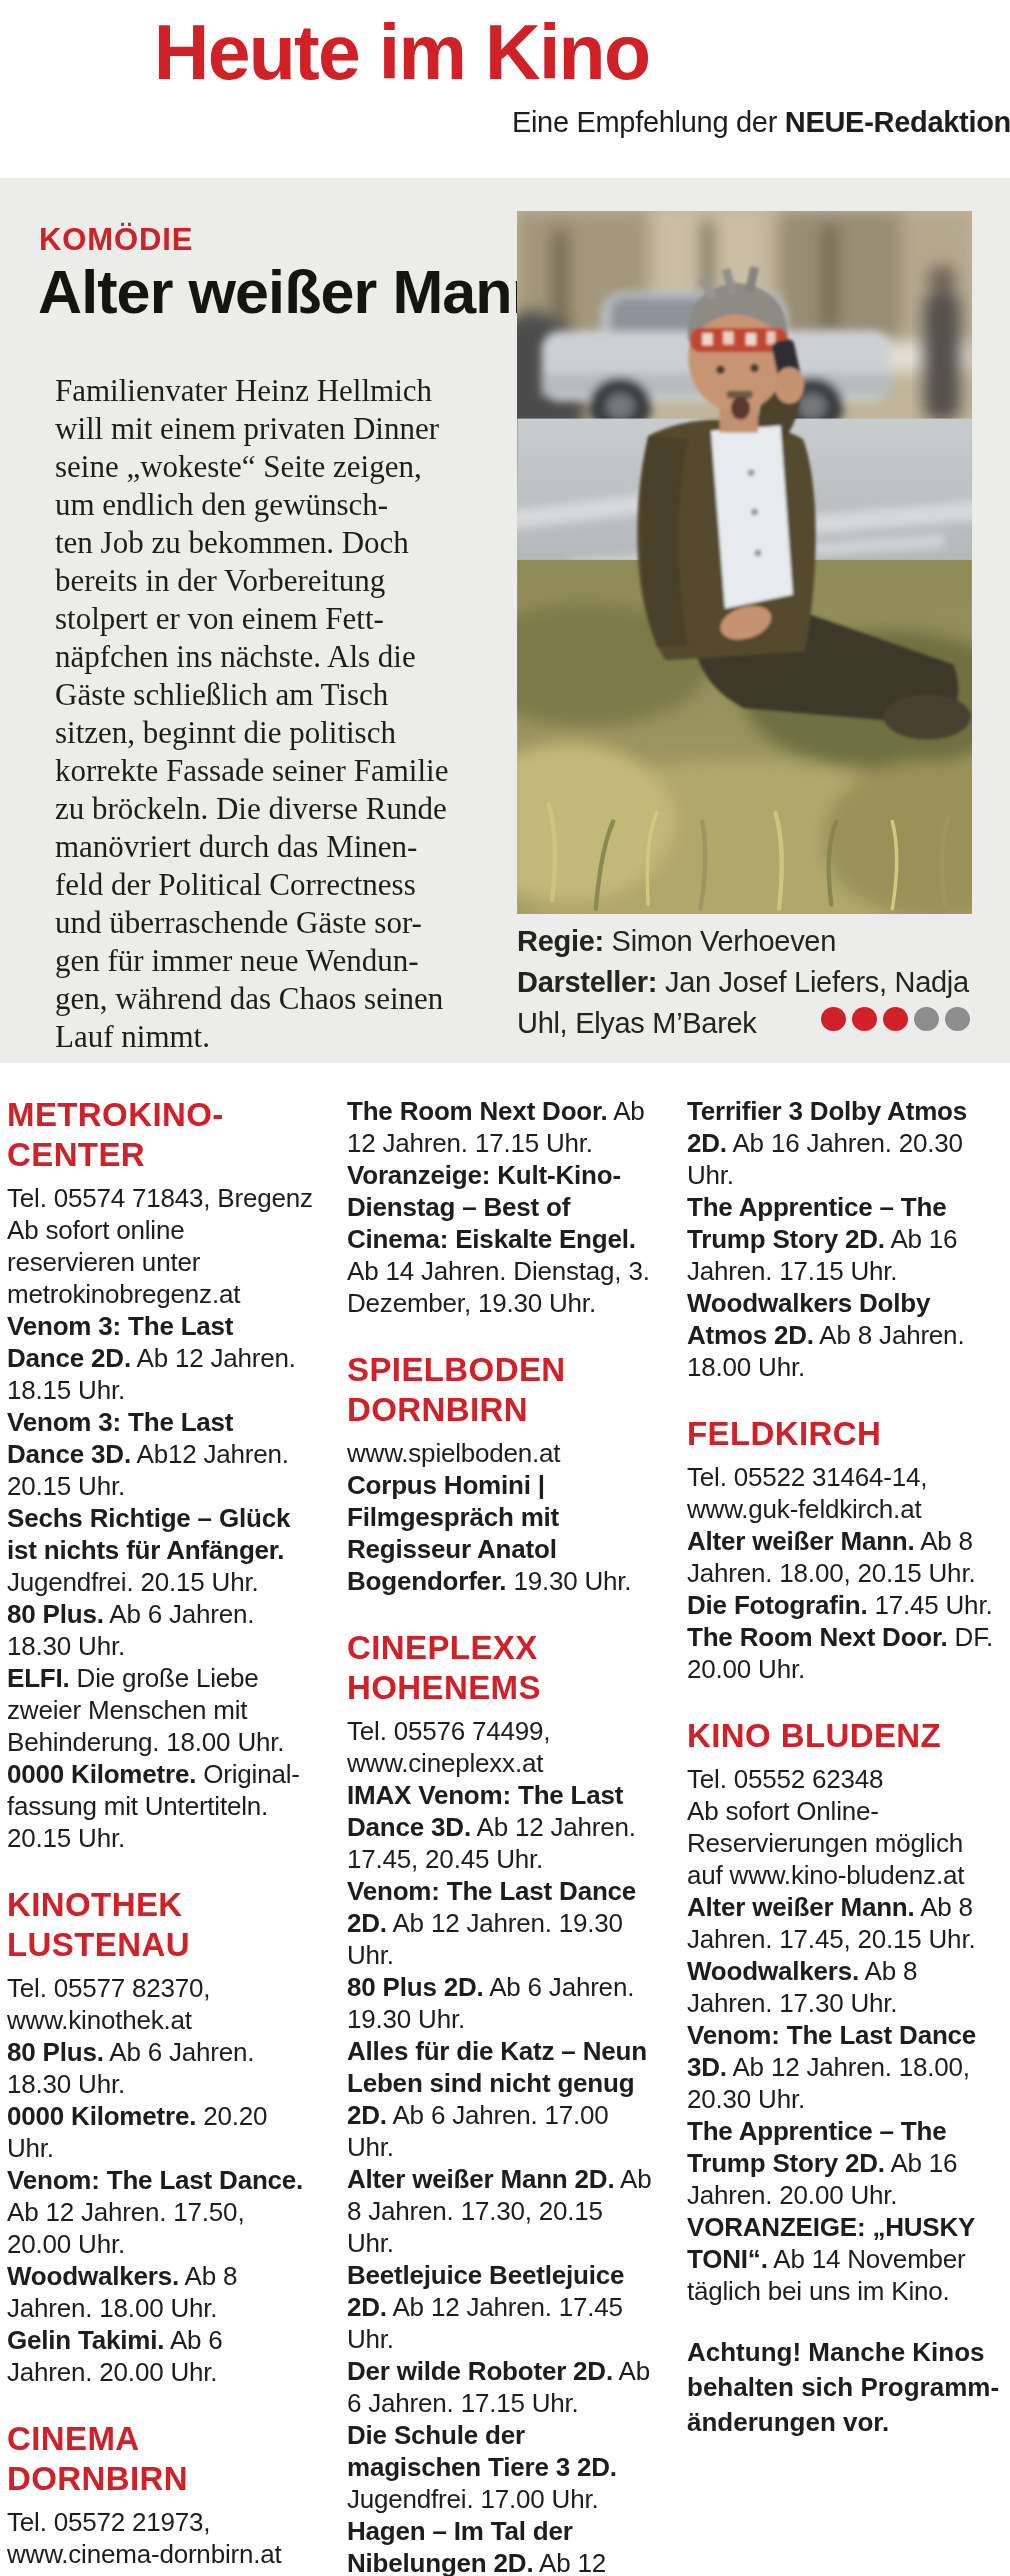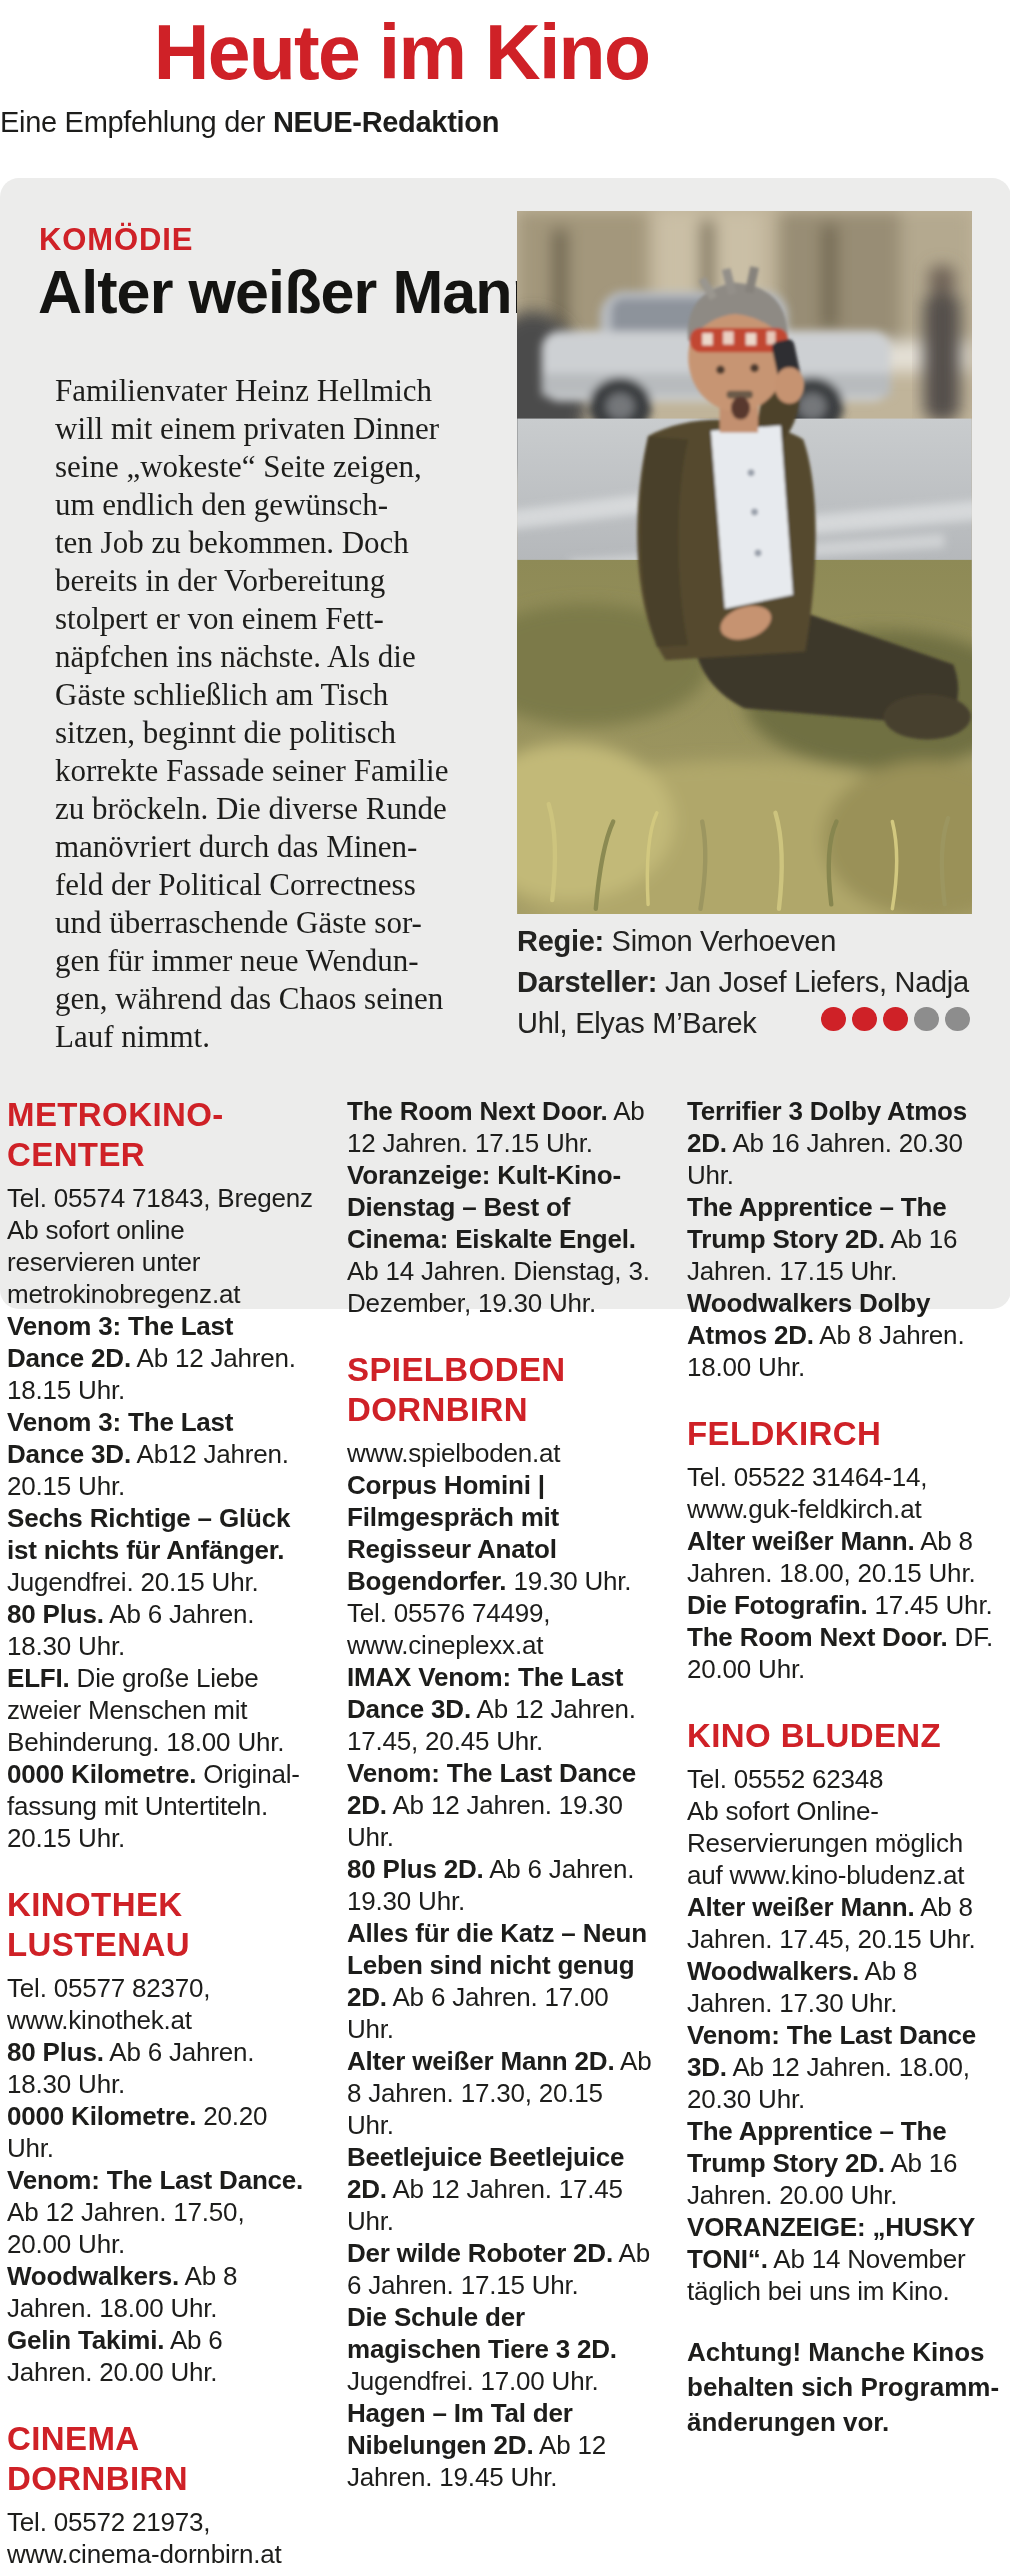--- a/index.html
+++ b/index.html
@@ -6,27 +6,27 @@
   body{
     width:1011px;height:2576px;position:relative;background:#ffffff;
     font-family:"Liberation Sans",sans-serif;color:#1d1d1b;overflow:hidden;
   }
   
   .masthead{position:absolute;top:12.2px;left:0;width:803px;text-align:center;}
   .masthead h1{
     margin:0;font-size:77px;line-height:1.05;font-weight:700;color:#cf2127;letter-spacing:-1.7px;
   }
   .subtitle{
-    position:absolute;top:106px;left:0;width:1011px;text-align:left;
+    position:absolute;top:106px;left:0;width:1011px;text-align:right;
     font-size:29px;color:#1d1d1b;letter-spacing:-0.3px;
   }
   .subtitle .b{font-weight:700;}
   
   .feature{
-    position:absolute;top:178px;left:0;width:1011px;height:1131px;background:#ececeb;border-radius:19px;
+    position:absolute;top:178px;left:0;width:1011px;height:885px;background:#ececeb;
   }
   .genre{
     position:absolute;left:39px;top:44px;font-size:31px;font-weight:700;color:#cf2127;letter-spacing:0.9px;
   }
   .headline{
     position:absolute;left:38px;top:82px;font-size:61px;font-weight:700;color:#141412;letter-spacing:-0.9px;line-height:1.05;
   }
   .body-copy{
     position:absolute;left:55px;top:194px;width:476px;
     font-family:"Liberation Serif",serif;font-size:31px;line-height:38px;color:#1d1d1b;
@@ -255,20 +255,24 @@
     </div>
     <div class="col">
       <div class="entry"><span class="b">The Room Next Door.</span><span> Ab 12 Jahren. 17.15 Uhr.</span></div>
       <div class="entry"><span class="b">Voranzeige: Kult-Kino-Diens­tag – Best of Cinema: Eiskalte Engel.</span><span> Ab 14 Jahren. Dienstag, 3. Dezember, 19.30 Uhr.</span></div>
       <div class="venue">
         <div>SPIELBODEN</div>
         <div>DORNBIRN</div>
       </div>
       <div class="entry"><span>www.spielboden.at</span></div>
       <div class="entry"><span class="b">Corpus Homini | Filmgespräch mit Regisseur Anatol Bogendorfer.</span><span> 19.30 Uhr.</span></div>
+      <div class="venue">
+        <div>CINEPLEXX</div>
+        <div>HOHENEMS</div>
+      </div>
       <div class="entry"><span>Tel. 05576 74499,</span></div>
       <div class="entry"><span>www.cineplexx.at</span></div>
       <div class="entry"><span class="b">IMAX Venom: The Last Dance 3D.</span><span> Ab 12 Jahren. 17.45, 20.45 Uhr.</span></div>
       <div class="entry"><span class="b">Venom: The Last Dance 2D.</span><span> Ab 12 Jahren. 19.30 Uhr.</span></div>
       <div class="entry"><span class="b">80 Plus 2D.</span><span> Ab 6 Jahren. 19.30 Uhr.</span></div>
       <div class="entry"><span class="b">Alles für die Katz – Neun Leben sind nicht genug 2D.</span><span> Ab 6 Jahren. 17.00 Uhr.</span></div>
       <div class="entry"><span class="b">Alter weißer Mann 2D.</span><span> Ab 8 Jahren. 17.30, 20.15 Uhr.</span></div>
       <div class="entry"><span class="b">Beetlejuice Beetlejuice 2D.</span><span> Ab 12 Jahren. 17.45 Uhr.</span></div>
       <div class="entry"><span class="b">Der wilde Roboter 2D.</span><span> Ab 6 Jahren. 17.15 Uhr.</span></div>
       <div class="entry"><span class="b">Die Schule der magischen Tiere 3 2D.</span><span> Jugendfrei. 17.00 Uhr.</span></div>

